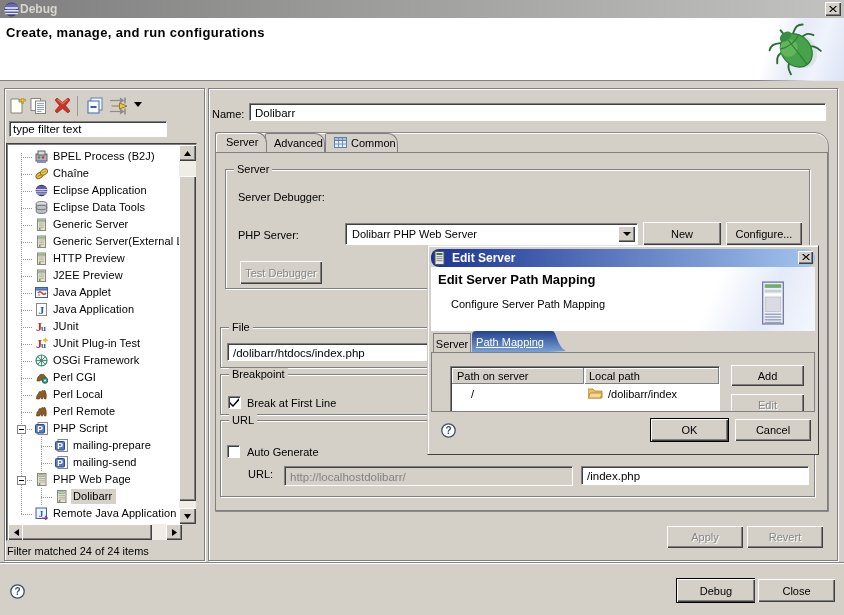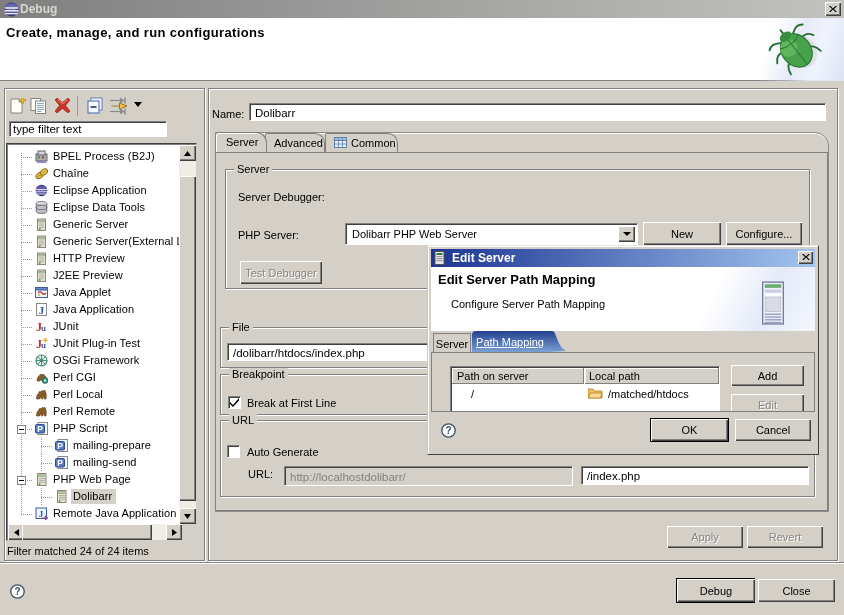--- a/index.html
+++ b/index.html
@@ -391,21 +391,21 @@
 <svg class="abs" style="left:10px;top:584px;" width="15" height="15" viewBox="0 0 15 15">
   <circle cx="7.5" cy="7.5" r="6.7" fill="#fdfdfb" stroke="#3d4e6b" stroke-width="1.3"></circle>
   <text x="7.5" y="11.2" font-size="10" font-weight="bold" fill="#3d4e6b" text-anchor="middle" font-family="Liberation Sans">?</text>
 </svg>
 <div class="abs" style="left:676px;top:578px;width:79px;height:25px;background:#d4d0c8;border:1px solid #000;">
   <div class="abs raised btn" style="left:0;top:0;width:78px;height:23px;">Debug</div>
 </div>
 <div class="abs raised btn" style="left:758px;top:579px;width:77px;height:23px;">Close</div>
 
 <div class="abs" id="dialog" style="left:427px;top:245px;width:392px;height:210px;background:#d4d0c8;border:1px solid;border-color:#e8e6e2 #404040 #404040 #c8c5c0;box-shadow:inset 1px 1px 0 #fff;">
-  <div class="abs" style="left:3px;top:3px;right:3px;height:18px;background:linear-gradient(to right,#1c3594,#a2c4ee);">
+  <div class="abs" style="left:3px;top:3px;right:3px;height:18px;background:linear-gradient(to right,#1c3594,#a2c4ee);border-radius:8px;">
     <svg class="abs" style="left:2px;top:2px;" width="14" height="14" viewBox="0 0 14 14">
       <rect x="2" y="0.5" width="9" height="13" fill="#e8e8e8" stroke="#555" stroke-width="1"></rect>
       <rect x="3.5" y="2" width="6" height="2" fill="#3a7a3a"></rect>
       <rect x="3.5" y="5" width="6" height="1.2" fill="#999"></rect>
       <rect x="3.5" y="7" width="6" height="1.2" fill="#999"></rect>
       <rect x="3.5" y="9" width="6" height="1.2" fill="#999"></rect>
     </svg>
     <span class="abs" style="left:21px;top:2px;font-size:12px;font-weight:bold;color:#fff;">Edit Server</span>
     <div class="abs raised" style="right:2px;top:2px;width:15px;height:13px;display:flex;align-items:center;justify-content:center;">
       <svg width="8" height="7" viewBox="0 0 8 7">
@@ -450,21 +450,21 @@
   <div class="abs" style="left:3px;top:106px;right:3px;height:60px;border:1px solid #808080;background:#d4d0c8;overflow:hidden;">
 
     <div class="abs" style="left:18px;top:13px;width:270px;height:52px;background:#fff;border:1px solid;border-color:#808080 #fff #fff #808080;box-shadow:inset 1px 1px 0 #404040;">
       <div class="abs" style="left:1px;top:1px;width:132px;height:16px;background:#d4d0c8;border-right:1px solid #808080;border-bottom:1px solid #808080;box-shadow:inset 1px 1px 0 #fff;padding:2px 0 0 5px;font-size:11px;">Path on server</div>
       <div class="abs" style="left:134px;top:1px;width:134px;height:16px;background:#d4d0c8;border-right:1px solid #808080;border-bottom:1px solid #808080;box-shadow:inset 1px 1px 0 #fff;padding:2px 0 0 4px;font-size:11px;">Local path</div>
       <span class="abs" style="left:20px;top:21px;font-size:11px;">/</span>
       <svg class="abs" style="left:137px;top:20px;" width="15" height="12" viewBox="0 0 15 12">
         <path d="M0 2 L5 2 L6.5 4 L14 4 L14 11 L0 11 Z" fill="#f0c060" stroke="#b08020" stroke-width="0.8"></path>
         <path d="M2 6 L14 6 L12.5 11 L0.5 11 Z" fill="#f8d898" stroke="#b08020" stroke-width="0.8"></path>
       </svg>
-      <span class="abs" style="left:157px;top:21px;font-size:11px;">/matched/htdocs</span>
+      <span class="abs" style="left:157px;top:21px;font-size:11px;">/dolibarr/index</span>
     </div>
     <div class="abs raised btn" style="left:299px;top:12px;width:73px;height:21px;">Add</div>
     <div class="abs raised btn disabled" style="left:299px;top:41px;width:73px;height:21px;">Edit</div>
   </div>
 
   <svg class="abs" style="left:13px;top:177px;" width="15" height="15" viewBox="0 0 15 15">
     <circle cx="7.5" cy="7.5" r="6.7" fill="#fdfdfb" stroke="#3d4e6b" stroke-width="1.3"></circle>
     <text x="7.5" y="11.2" font-size="10" font-weight="bold" fill="#3d4e6b" text-anchor="middle" font-family="Liberation Sans">?</text>
   </svg>
   <div class="abs" style="left:222px;top:172px;width:79px;height:24px;background:#d4d0c8;border:1px solid #000;">

